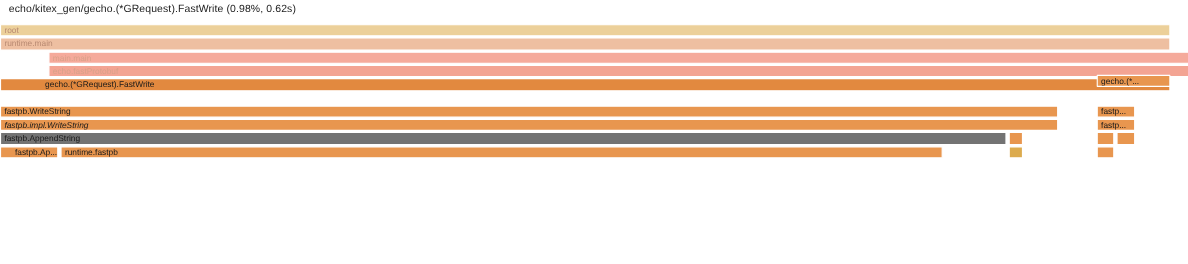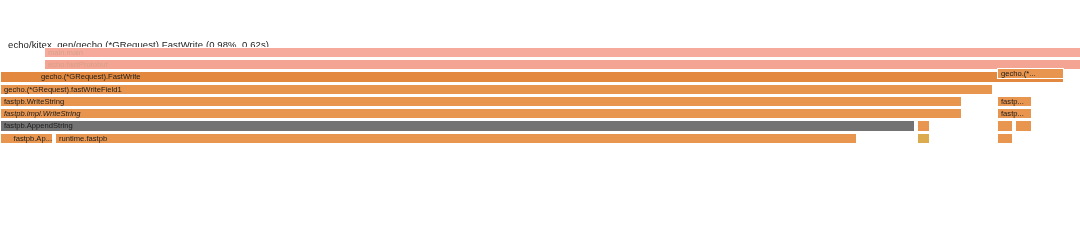--- a/index.html
+++ b/index.html
@@ -15,21 +15,20 @@
     position: relative;
   }
   #title {
     position: absolute;
     left: 8px;
     top: 3px;
     font-size: 9.5px;
     color: #1a1a1a;
     letter-spacing: 0.1px;
     white-space: nowrap;
-    margin-top: 36px;
   }
   #flame {
     position: absolute;
     left: 0px;
     top: 22px;
     width: 1080px;
     height: 126px;
   }
   .frame {
     position: absolute;
@@ -51,24 +50,25 @@
     color: #d8a189;
     margin-left: 44px;
   }
 </style>
 </head>
 <body>
 
 <div id="title">echo/kitex_gen/gecho.(*GRequest).FastWrite (0.98%, 0.62s)</div>
 
 <div id="flame">
+    <div class="frame dim" style="left: 0px; top: 0px; width: 1064px; background: rgb(236, 208, 154);">root</div>
+    <div class="frame dim" style="left: 0px; top: 12.3px; width: 1064px; background: rgb(238, 191, 161);">runtime.main</div>
     <div class="frame dim2" style="left: 0px; top: 24.6px; width: 1064px; background: rgb(245, 170, 155);">main.main</div>
     <div class="frame dim2" style="left: 0px; top: 36.9px; width: 1064px; background: rgb(243, 164, 147);">echo.fastProtobuf</div>
     <div class="frame" style="left: 0px; top: 49.2px; width: 1064px; background: rgb(226, 137, 63); padding-left: 40px;">gecho.(*GRequest).FastWrite</div>
-    <div class="frame" style="left: 0px; top: 61.5px; width: 993px; background: rgb(232, 150, 79);">gecho.(*GRequest).fastWriteField1</div>
     <div class="frame" style="left: 997px; top: 46px; width: 67px; background: rgb(232, 150, 79);">gecho.(*...</div>
     <div class="frame" style="left: 0px; top: 73.8px; width: 962px; background: rgb(232, 150, 79);">fastpb.WriteString</div>
     <div class="frame" style="left: 997px; top: 73.8px; width: 35px; background: rgb(232, 150, 79);">fastp...</div>
     <div class="frame" style="left: 0px; top: 86.1px; width: 962px; background: rgb(232, 150, 79); font-style: italic;">fastpb.impl.WriteString</div>
     <div class="frame" style="left: 997px; top: 86.1px; width: 35px; background: rgb(232, 150, 79);">fastp...</div>
     <div class="frame" style="left: 0px; top: 98.4px; width: 915px; background: #737373;">fastpb.AppendString</div>
     <div class="frame" style="left: 917px; top: 98.4px; width: 13px; background: rgb(232, 150, 79);"></div>
     <div class="frame" style="left: 997px; top: 98.4px; width: 16px; background: rgb(232, 150, 79);"></div>
     <div class="frame" style="left: 1015px; top: 98.4px; width: 17px; background: rgb(232, 150, 79);"></div>
     <div class="frame" style="left: 0px; top: 110.7px; width: 53px; background: rgb(232, 150, 79); text-align: right;">fastpb.Ap...</div>

